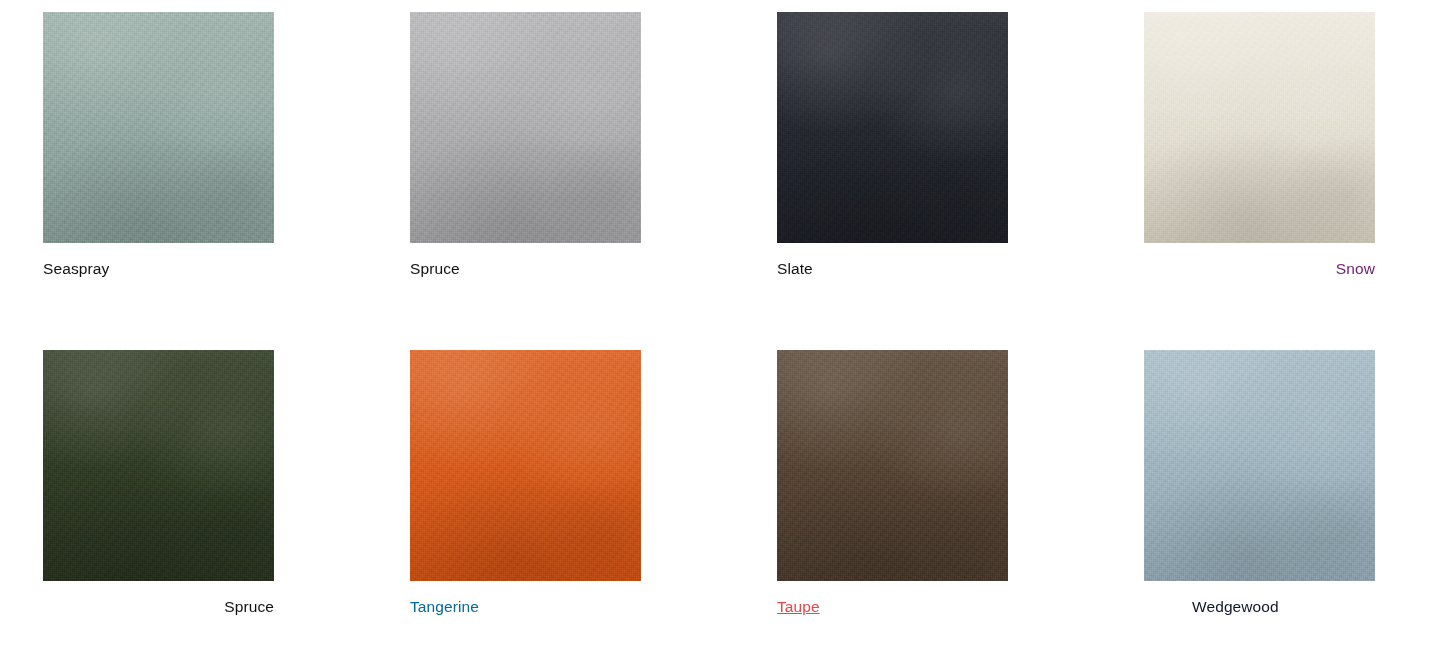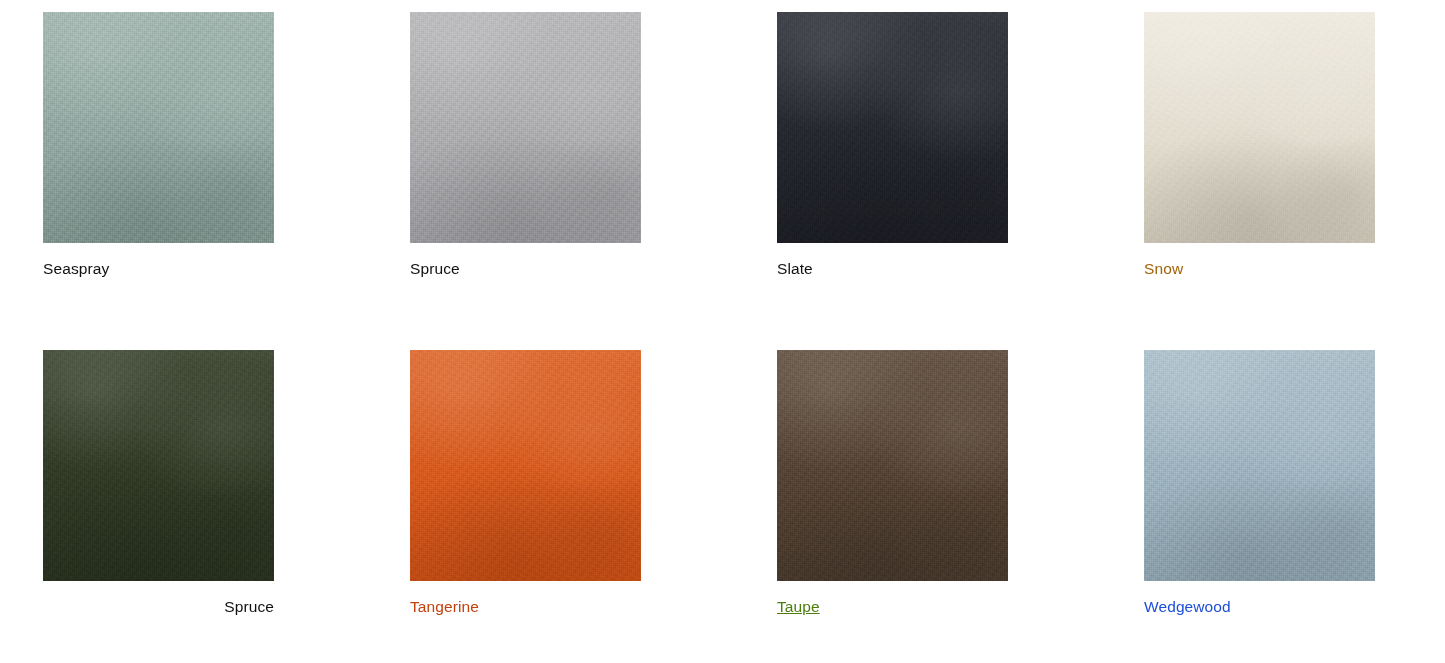--- a/index.html
+++ b/index.html
@@ -114,31 +114,31 @@
     <div class="swatch-card">
       <div class="swatch-chip" style="background-color: rgb(173, 173, 176); background-image: linear-gradient(rgb(180, 180, 183) 0%, rgb(173, 173, 176) 48%, rgb(163, 163, 167) 100%);"></div>
       <div class="swatch-label" style="color: rgb(17, 17, 17);">Spruce</div>
     </div>
     <div class="swatch-card">
       <div class="swatch-chip" style="background-color: rgb(38, 40, 48); background-image: linear-gradient(rgb(43, 45, 54) 0%, rgb(38, 40, 48) 48%, rgb(29, 31, 38) 100%);"></div>
       <div class="swatch-label" style="color: rgb(17, 17, 17);">Slate</div>
     </div>
     <div class="swatch-card">
       <div class="swatch-chip" style="background-color: rgb(228, 223, 209); background-image: linear-gradient(rgb(239, 234, 222) 0%, rgb(228, 223, 209) 48%, rgb(214, 207, 190) 100%);"></div>
-      <div class="swatch-label" style="color: #a16207;">Snow</div>
+      <div class="swatch-label" style="color: #701a75; text-align: right;">Snow</div>
     </div>
     <div class="swatch-card">
       <div class="swatch-chip" style="background-color: rgb(49, 60, 38); background-image: linear-gradient(rgb(55, 66, 43) 0%, rgb(49, 60, 38) 48%, rgb(41, 51, 31) 100%);"></div>
       <div class="swatch-label" style="color: rgb(17, 17, 17); text-align: right;">Spruce</div>
     </div>
     <div class="swatch-card">
       <div class="swatch-chip" style="background-color: rgb(216, 90, 33); background-image: linear-gradient(rgb(221, 97, 40) 0%, rgb(216, 90, 33) 48%, rgb(207, 79, 23) 100%);"></div>
-      <div class="swatch-label" style="color: #c2410c;">Tangerine</div>
+      <div class="swatch-label" style="color: #0369a1;">Tangerine</div>
     </div>
     <div class="swatch-card">
       <div class="swatch-chip" style="background-color: rgb(86, 68, 52); background-image: linear-gradient(rgb(93, 75, 58) 0%, rgb(86, 68, 52) 48%, rgb(75, 59, 45) 100%);"></div>
-      <div class="swatch-label" style="color: #4d7c0f; text-decoration: underline;">Taupe</div>
+      <div class="swatch-label" style="color: #ef4444; text-decoration: underline;">Taupe</div>
     </div>
     <div class="swatch-card">
       <div class="swatch-chip" style="background-color: rgb(157, 180, 192); background-image: linear-gradient(rgb(166, 188, 199) 0%, rgb(157, 180, 192) 48%, rgb(147, 171, 184) 100%);"></div>
-      <div class="swatch-label" style="color: #1d4ed8;">Wedgewood</div>
+      <div class="swatch-label" style="color: #0f172a; margin-left: 48px;">Wedgewood</div>
     </div>
   </div>
 
 </body></html>

